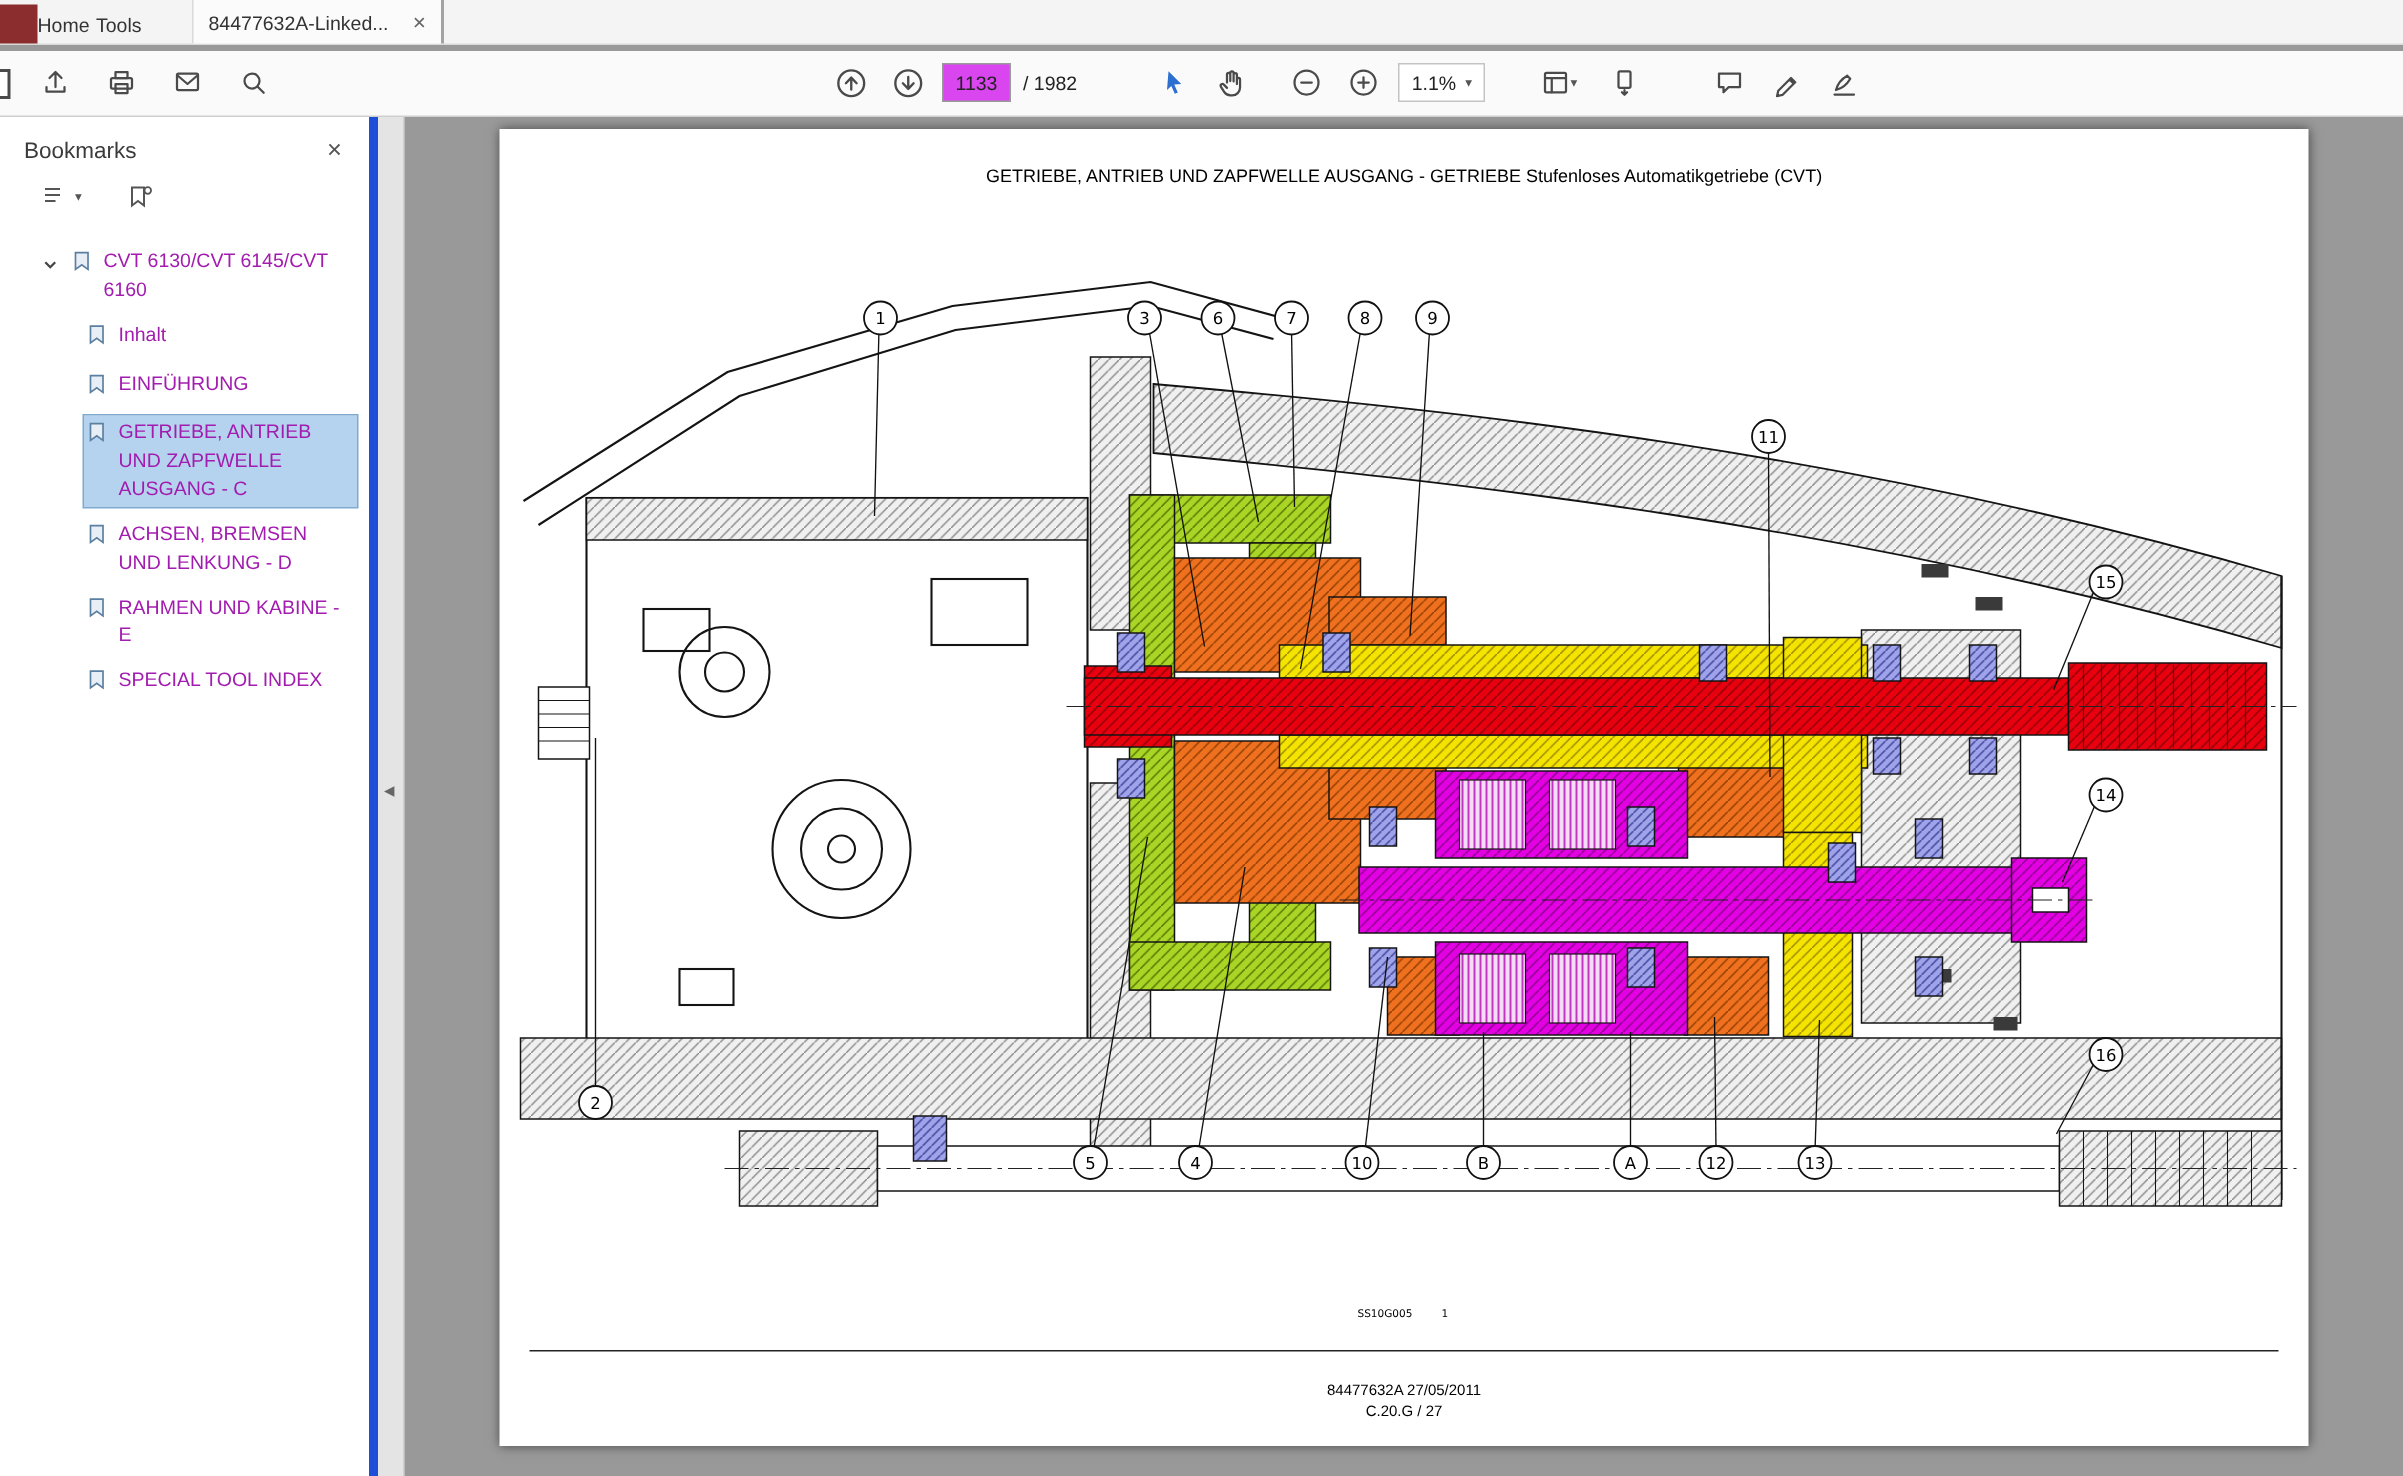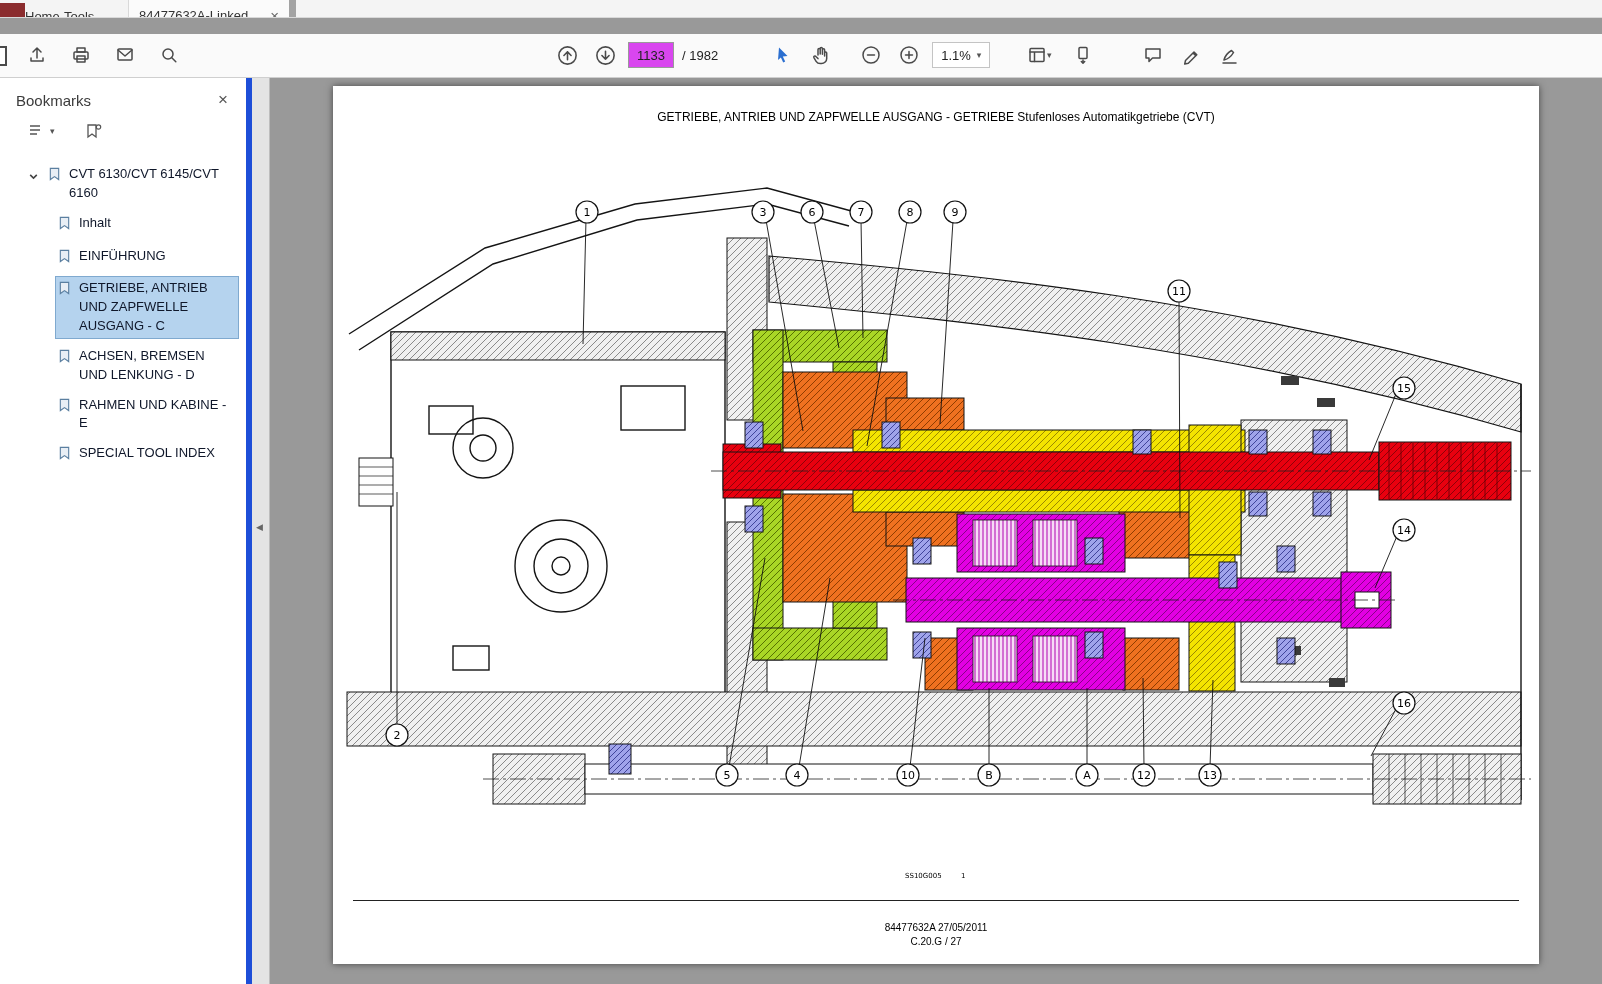--- a/index.html
+++ b/index.html
@@ -1,27 +1,27 @@
 <!DOCTYPE html>
 <html><head>
 <meta charset="utf-8">
 <style>
   * { box-sizing: border-box; margin: 0; padding: 0; }
   html,body { width:1602px; height:984px; overflow:hidden; }
   body { font-family:"Liberation Sans", sans-serif; background:#999; position:relative; }
 
   
-  #tabbar { position:absolute; top:0; left:0; right:0; height:18px; background:#f4f4f4;
+  #tabbar { position:absolute; top:0; left:0; right:0; height:30px; background:#f4f4f4;
             border-bottom:1px solid #d9d9d9; overflow:hidden; font-size:13px; color:#333; z-index:5; }
   .apptab { position:absolute; top:0; height:33px; line-height:33px; padding:0 6px; cursor:pointer; }
   #tab-home { left:19px; z-index:0; }
   #tab-tools { left:58px; }
   #applogo { position:absolute; left:0; top:3px; width:25px; height:28px; background:#8b2c2e; z-index:2; }
   #doctab { position:absolute; left:128px; top:0; height:34px; width:168px; background:#fbfbfb;
-            border-left:1px solid #d9d9d9; border-right:7px solid #a3a3a3;
+            border-left:1px solid #d9d9d9; border-right:2px solid #a3a3a3;
             border-bottom:3px solid #2d76d2; padding:0 10px; display:flex; align-items:center; gap:8px; cursor:pointer; }
   #doctab .tab-label { white-space:nowrap; overflow:hidden; }
   #doctab .close { margin-left:auto; color:#666; font-size:15px; line-height:1; cursor:pointer; }
 
   
   #toolbar { position:absolute; top:34px; left:0; right:0; height:44px; background:#fafafa;
              border-bottom:1px solid #cfcfcf; z-index:5; }
   .tb-group { position:absolute; top:6px; display:flex; align-items:center; gap:8px; }
   #tb-left { left:22px; gap:14px; }
   #tb-center { left:552px; }
@@ -38,21 +38,21 @@
   #partial-icon { position:absolute; left:-9px; top:12px; width:16px; height:20px;
                   border:2px solid #4a4a4a; background:#fff; }
 
   
   #sidebar { position:absolute; top:78px; left:0; width:252px; bottom:0; background:#fff;
              border-right:6px solid #1d4ed8; overflow:hidden; }
   #bk-header { padding:14px 16px 8px 16px; font-size:15px; color:#3b3b3b; position:relative; }
   #bk-close { position:absolute; right:18px; top:12px; font-size:17px; color:#555; cursor:pointer; }
   .bk-tools { margin:6px 0 24px 28px; display:flex; gap:30px; align-items:center; }
   .bk-tool { display:flex; align-items:center; gap:4px; cursor:pointer; }
-  .bk-tree { font-size:13px; color:#0f172a; line-height:1.45; }
+  .bk-tree { font-size:13px; color:#a21caf; line-height:1.45; }
   .bk-item { display:flex; gap:8px; margin:0 8px 7px 56px; align-items:flex-start; padding:2px 2px; cursor:pointer; }
   .bk-item.bk-root { margin-left:26px; }
   .bk-caret { flex:0 0 12px; margin-top:4px; }
   .bk-ico { flex:0 0 13px; margin-top:2px; }
   .bk-label { flex:1; overflow-wrap:break-word; }
   .bk-item.selected { background:#b5d3ee; outline:1px solid #7fa9cf; }
 
   
   #splitter { position:absolute; top:78px; left:252px; width:18px; bottom:0; background:#e4e4e4;
               border-right:1px solid #bdbdbd; cursor:col-resize; }

